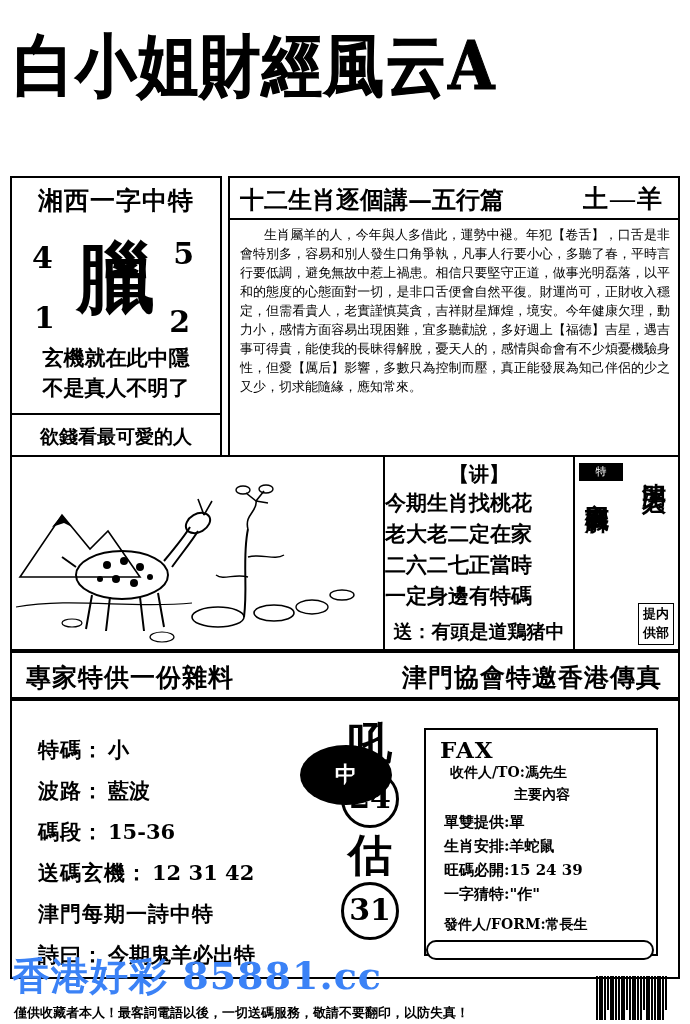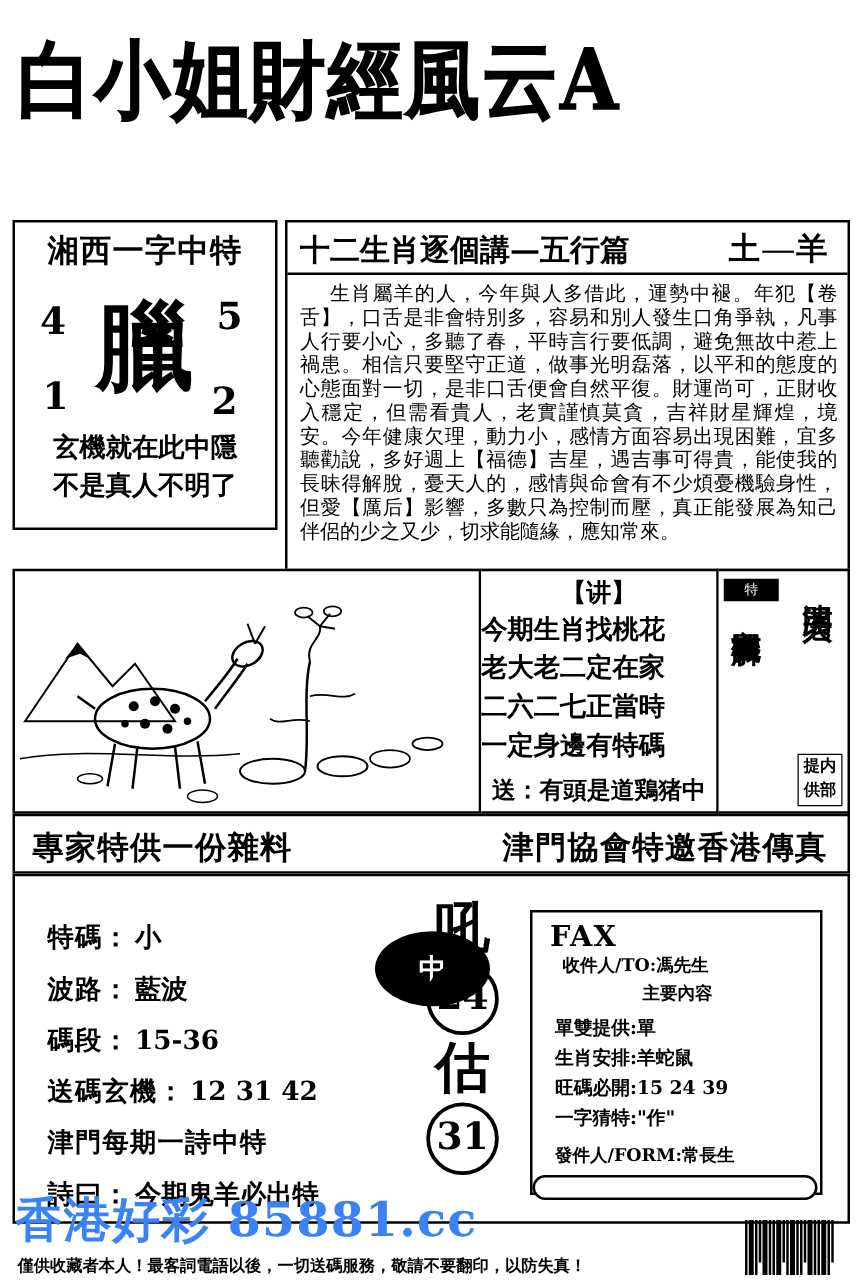--- a/index.html
+++ b/index.html
@@ -47,21 +47,21 @@
 
   
   .box-article{left:228px;top:176px;width:452px;height:281px;}
   .art-head{position:relative;height:40px;border-bottom:0;}
   .art-title{position:absolute;left:10px;top:6px;
     font-family:"DejaVu Serif","Liberation Serif",serif;font-size:24px;font-weight:bold;letter-spacing:0px;}
   .art-tag{position:absolute;right:14px;top:4px;
     font-family:Liberation Serif, serif;font-size:25px;font-weight:bold;letter-spacing:2px;}
   .art-rule{position:absolute;left:0;top:40px;width:100%;height:2px;background:#000;}
   .art-body{position:absolute;left:10px;top:48px;width:430px;height:224px;
-    font-family:Liberation Sans, sans-serif;font-size:16px;line-height:19px;
+    font-family:Liberation Mono, monospace;font-size:13px;line-height:19px;
     text-align:justify;text-indent:24px;}
 
   
   .box-pic{left:10px;top:455px;width:375px;height:196px;}
   .pic-svg{position:absolute;left:0;top:0;}
 
   
   .box-verse{left:385px;top:455px;width:190px;height:196px;border-left:0;}
   .verse-head{position:absolute;top:4px;left:0;width:100%;text-align:center;
     font-family:"DejaVu Serif","Liberation Serif",serif;font-size:20px;font-weight:bold;}
@@ -150,20 +150,23 @@
     <div class="l1">湘西一字中特</div>
     <div class="num n-tl">4</div>
     <div class="num n-tr">5</div>
     <div class="num n-bl">1</div>
     <div class="num n-br">2</div>
     <div class="bigchar">臘</div>
     <div class="l2">玄機就在此中隱</div>
     <div class="l3">不是真人不明了</div>
   </div>
 
+  <div class="frame box-left2">
+    <span>欲錢看最可愛的人</span>
+  </div>
 
   <div class="frame box-article">
     <div class="art-head">
       <div class="art-title">十二生肖逐個講—五行篇</div>
       <div class="art-tag">土—羊</div>
       <div class="art-rule"></div>
     </div>
     <div class="art-body">生肖屬羊的人，今年與人多借此，運勢中褪。年犯【卷舌】，口舌是非會特別多，容易和別人發生口角爭執，凡事人行要小心，多聽了春，平時言行要低調，避免無故中惹上禍患。相信只要堅守正道，做事光明磊落，以平和的態度的心態面對一切，是非口舌便會自然平復。財運尚可，正財收入穩定，但需看貴人，老實謹慎莫貪，吉祥財星輝煌，境安。今年健康欠理，動力小，感情方面容易出現困難，宜多聽勸說，多好週上【福德】吉星，遇吉事可得貴，能使我的長昧得解脫，憂天人的，感情與命會有不少煩憂機驗身性，但愛【厲后】影響，多數只為控制而壓，真正能發展為知己伴侶的少之又少，切求能隨緣，應知常來。</div>
   </div>
 

